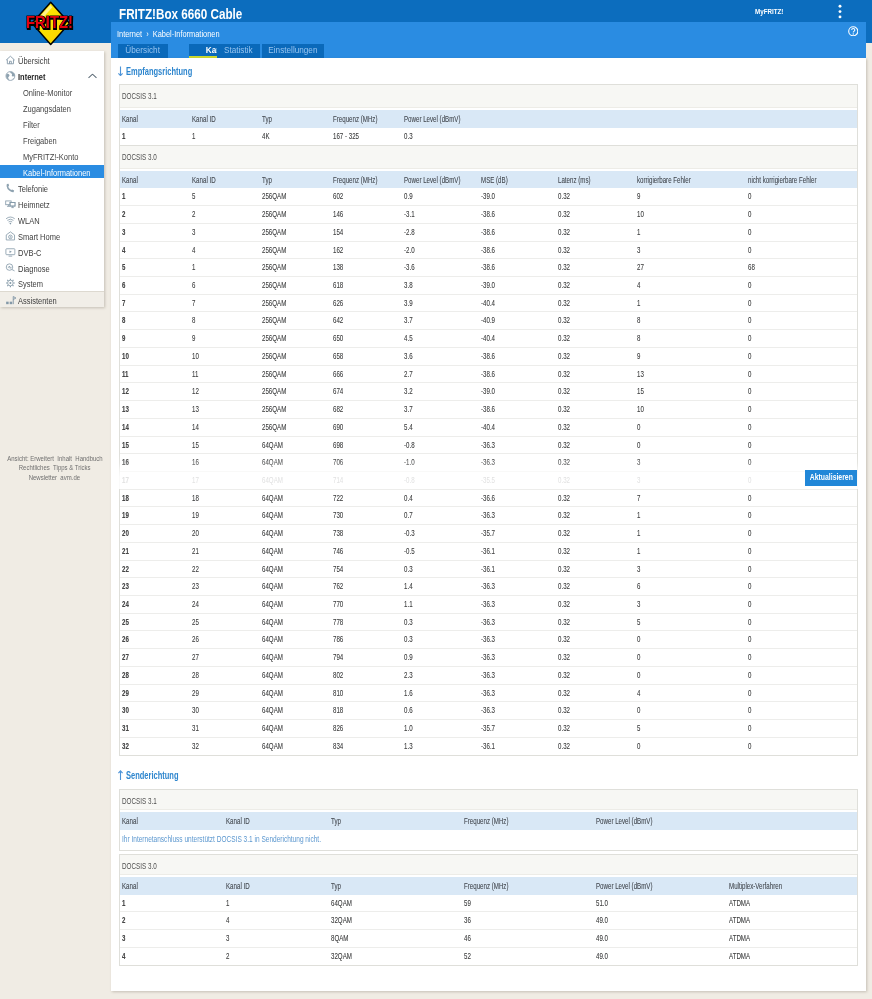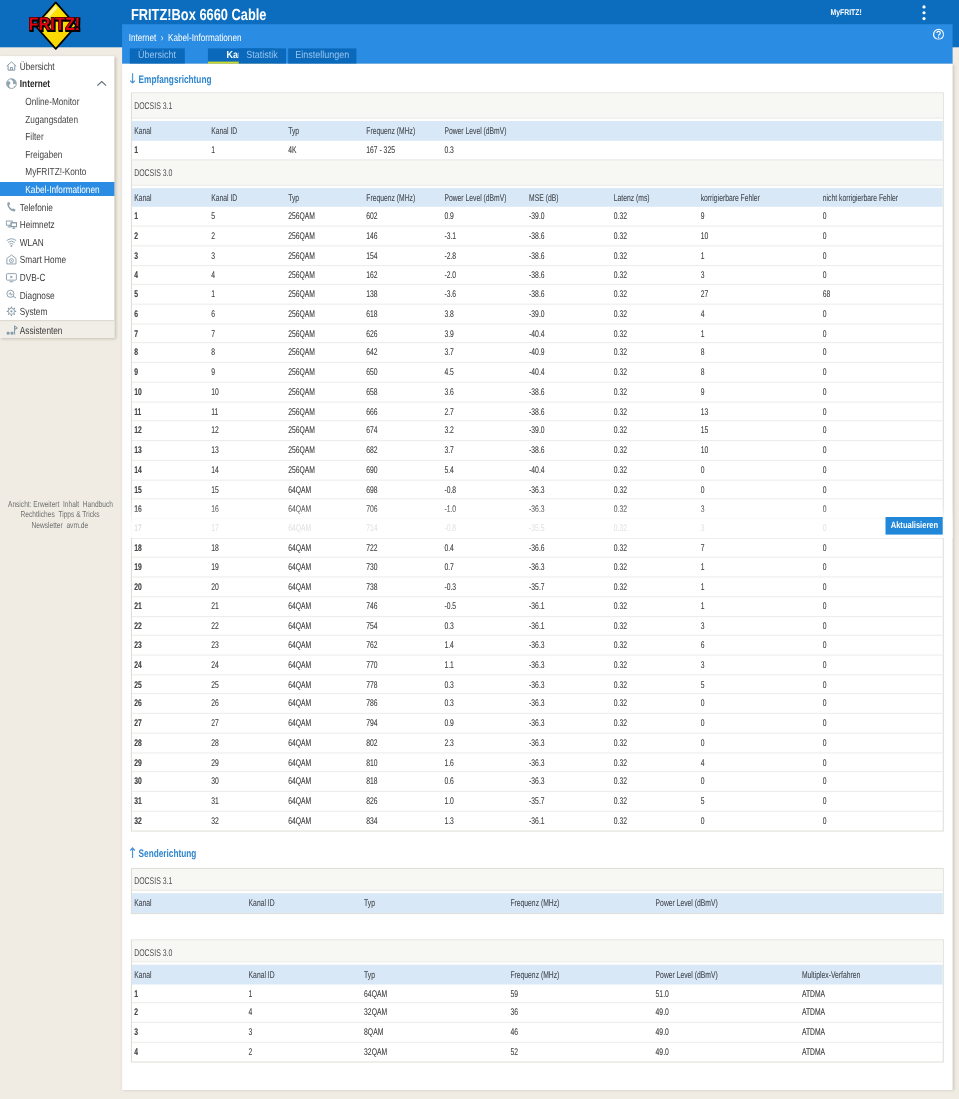--- a/index.html
+++ b/index.html
@@ -590,20 +590,21 @@
   <div class="box snd" style="top:731px">
     <div class="band"><i class="sx">DOCSIS 3.1</i></div>
       <div class="gap"></div>
     <div class="hrow">
         <span class="c" style="width:104.6px"><i class="sx">Kanal</i></span>
         <span class="c" style="width:105px"><i class="sx">Kanal ID</i></span>
         <span class="c" style="width:132.4px"><i class="sx">Typ</i></span>
         <span class="c" style="width:132.8px"><i class="sx">Frequenz (MHz)</i></span>
         <span class="c" style="width:262.2px"><i class="sx">Power Level (dBmV)</i></span>
       </div>
+    <div class="irow"><i class="sx">Ihr Internetanschluss unterstützt DOCSIS 3.1 in Senderichtung nicht.</i></div>
   </div>
   <div class="box snd" style="top:795.5px">
     <div class="band"><i class="sx">DOCSIS 3.0</i></div>
       <div class="gap"></div>
     <div class="hrow">
         <span class="c" style="width:104.6px"><i class="sx">Kanal</i></span>
         <span class="c" style="width:105px"><i class="sx">Kanal ID</i></span>
         <span class="c" style="width:132.4px"><i class="sx">Typ</i></span>
         <span class="c" style="width:132.8px"><i class="sx">Frequenz (MHz)</i></span>
         <span class="c" style="width:133px"><i class="sx">Power Level (dBmV)</i></span>

